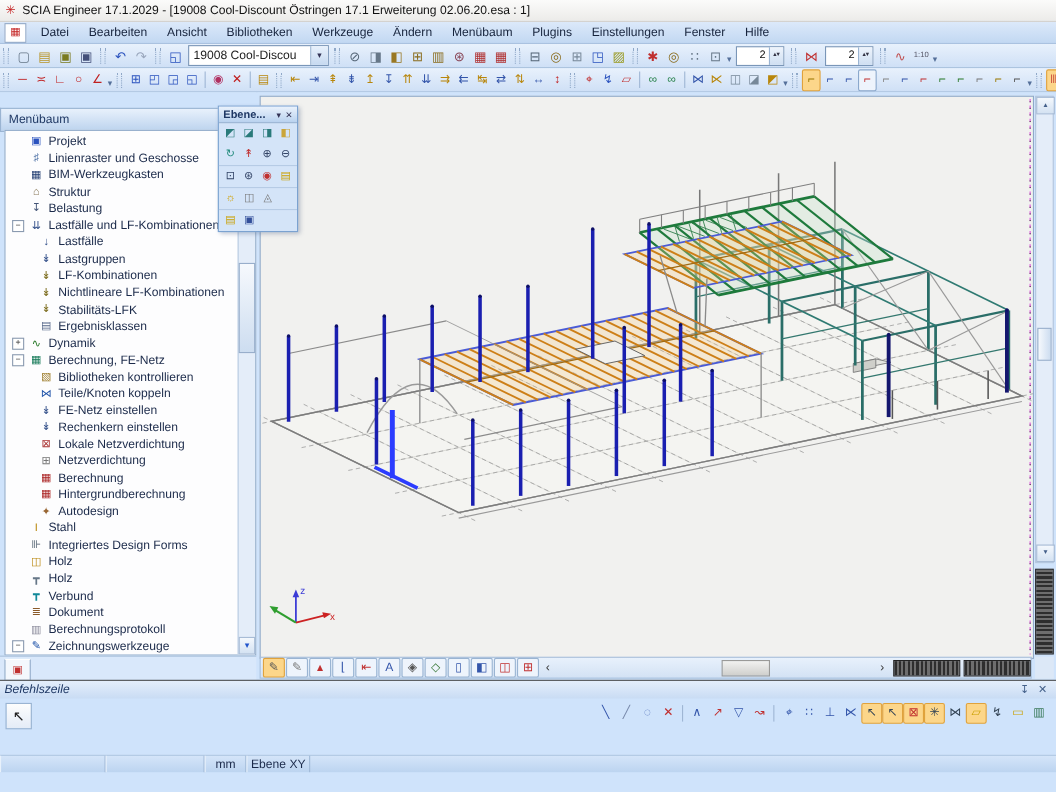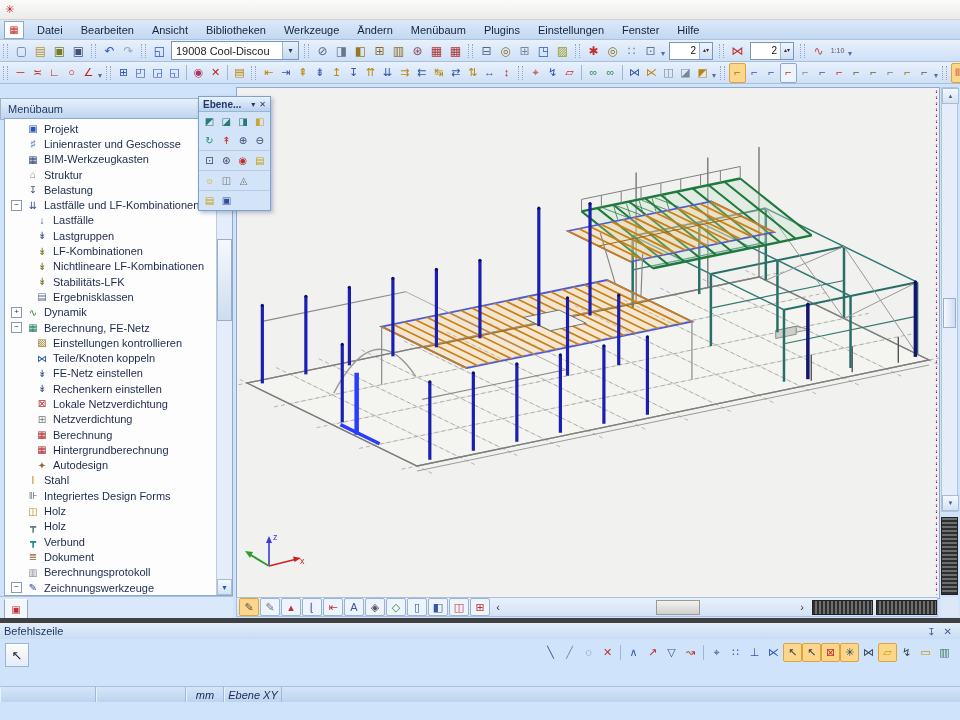--- a/index.html
+++ b/index.html
@@ -94,48 +94,49 @@
   #palette{position:absolute;left:198px;top:96px;width:71px;z-index:30;background:#d4e4f8;border:1px solid #7ba2d0;
            box-shadow:2px 2px 4px rgba(60,80,120,.35);}
   #palette-header{height:14px;background:linear-gradient(#eaf2fc,#b9d2ef);display:flex;align-items:center;
                   font-size:10px;font-weight:bold;color:#1f3864;padding:0 2px 0 4px;border-bottom:1px solid #9ab4d2;}
   #palette-header .sp{flex:1;}
   #palette-header .hbtn{font-size:8px;color:#335;padding:0 2px;}
   .pal-row{display:flex;padding:1px 2px;}
   .pal-row .tbb{width:15px;height:15px;font-size:10px;}
 
   
-  #cmdpanel{height:68px;background:#cfe3fb;position:relative;border-top:5px solid #404040;box-sizing:border-box;}
+  #cmdpanel{height:68px;background:#cfe3fb;position:relative;border-top:1px solid #404040;box-sizing:border-box;font-style:italic;}
   #cmd-header{height:16px;display:flex;align-items:center;font-size:11px;color:#1f3864;padding:0 4px;
               background:linear-gradient(#e4eefb,#c9dcf4);}
   #cmd-header .sp{flex:1;}
   #cmd-header .hbtn{font-size:10px;color:#44608a;padding:0 4px;}
   #cursor-btn{position:absolute;left:5px;top:20px;width:22px;height:22px;background:linear-gradient(#fdfdfd,#e4ecf7);
               border:1px solid #9ab4d2;display:flex;align-items:center;justify-content:center;font-size:13px;color:#222;}
   #cmd-icons{position:absolute;right:6px;top:20px;display:flex;align-items:center;}
   #cmd-icons .tbb{width:17px;height:17px;font-size:11px;}
   #inputrow{height:18px;background:#cfe3fb;display:flex;align-items:stretch;}
   #cmd-input{flex:1;margin:0 1px;border:1px solid #6f8cb0;font-family:"Liberation Sans","DejaVu Sans",sans-serif;
              font-size:11px;padding:0 5px;color:#111;background:#fff;outline:none;}
 
   
   #statusbar{height:16px;background:linear-gradient(#d5e5f9,#bcd4f0);display:flex;font-size:11px;color:#1b2a4a;
              align-items:stretch;border-top:1px solid #a8c0dc;box-sizing:border-box;}
   .scell{border-right:1px solid #9fb8d6;border-left:1px solid #e8f1fb;display:flex;align-items:center;
-         justify-content:center;box-sizing:border-box;font-style:italic;}
+         justify-content:center;box-sizing:border-box;}
   .c1{width:96px;} .c2{width:90px;} .c3{width:38px;} .c4{width:58px;}
   .c5{flex:1;justify-content:flex-start;padding-left:6px;border-right:none;}
 </style>
 </head>
 <body>
 
 <div id="app">
 
   <div id="titlebar">
     <span id="app-icon">✳</span>
+    <span>SCIA Engineer 17.1.2029 - [19008 Cool-Discount Östringen 17.1 Erweiterung 02.06.20.esa : 1]</span>
   </div>
 
   <div id="menubar">
     <span id="menu-logo">▦</span>
     <span id="menu-items"><span class="menu-item">Datei</span><span class="menu-item">Bearbeiten</span><span class="menu-item">Ansicht</span><span class="menu-item">Bibliotheken</span><span class="menu-item">Werkzeuge</span><span class="menu-item">Ändern</span><span class="menu-item">Menübaum</span><span class="menu-item">Plugins</span><span class="menu-item">Einstellungen</span><span class="menu-item">Fenster</span><span class="menu-item">Hilfe</span></span>
   </div>
 
   <div class="tbrow" id="toolbar1">
     <span style="display:inline-flex">
         <span class="tbgroup">
@@ -359,21 +360,21 @@
               <span class="ticon" style="color: rgb(42, 122, 42);">∿</span>
               <span class="tlabel">Dynamik</span>
             </div>
             <div class="trow">
               <span class="texp">−</span>
               <span class="ticon" style="color: rgb(17, 119, 85);">▦</span>
               <span class="tlabel">Berechnung, FE-Netz</span>
             </div>
             <div class="trow child">
               <span class="ticon" style="color: rgb(153, 119, 34);">▧</span>
-              <span class="tlabel">Einstellungen kontrollieren</span>
+              <span class="tlabel">Bibliotheken kontrollieren</span>
             </div>
             <div class="trow child">
               <span class="ticon" style="color: rgb(34, 85, 170);">⋈</span>
               <span class="tlabel">Teile/Knoten koppeln</span>
             </div>
             <div class="trow child">
               <span class="ticon" style="color: rgb(51, 80, 138);">↡</span>
               <span class="tlabel">FE-Netz einstellen</span>
             </div>
             <div class="trow child">

